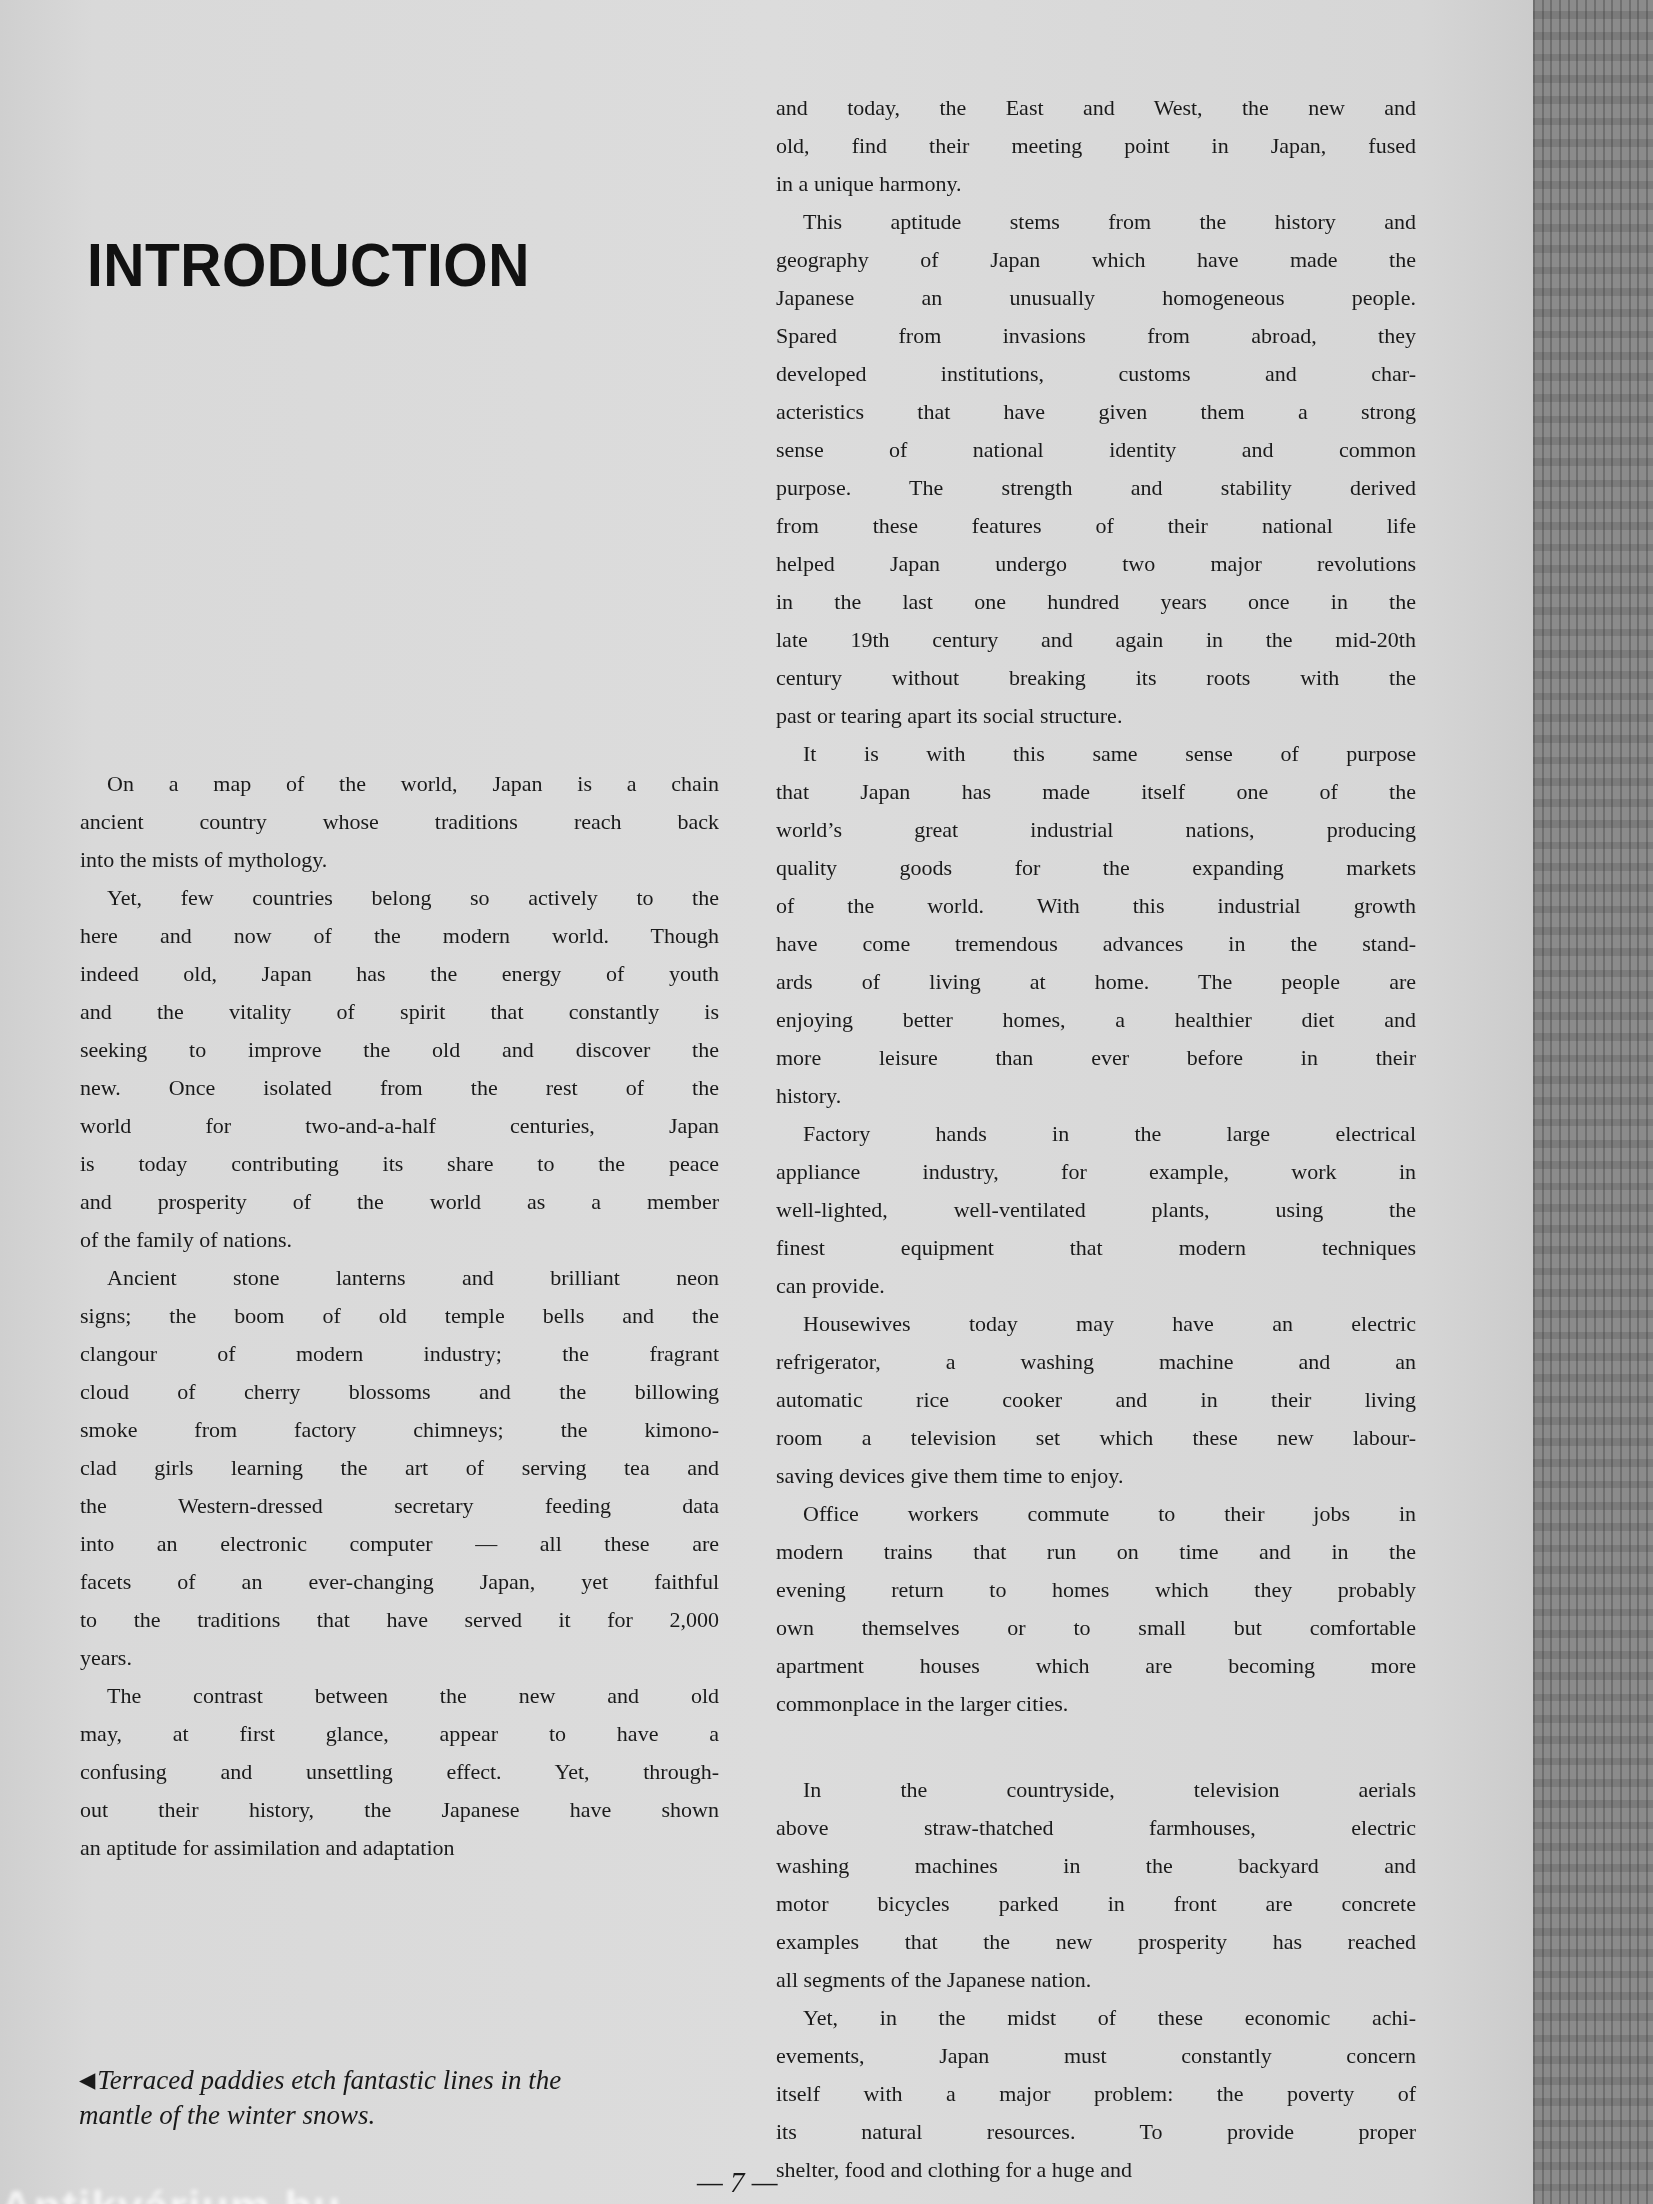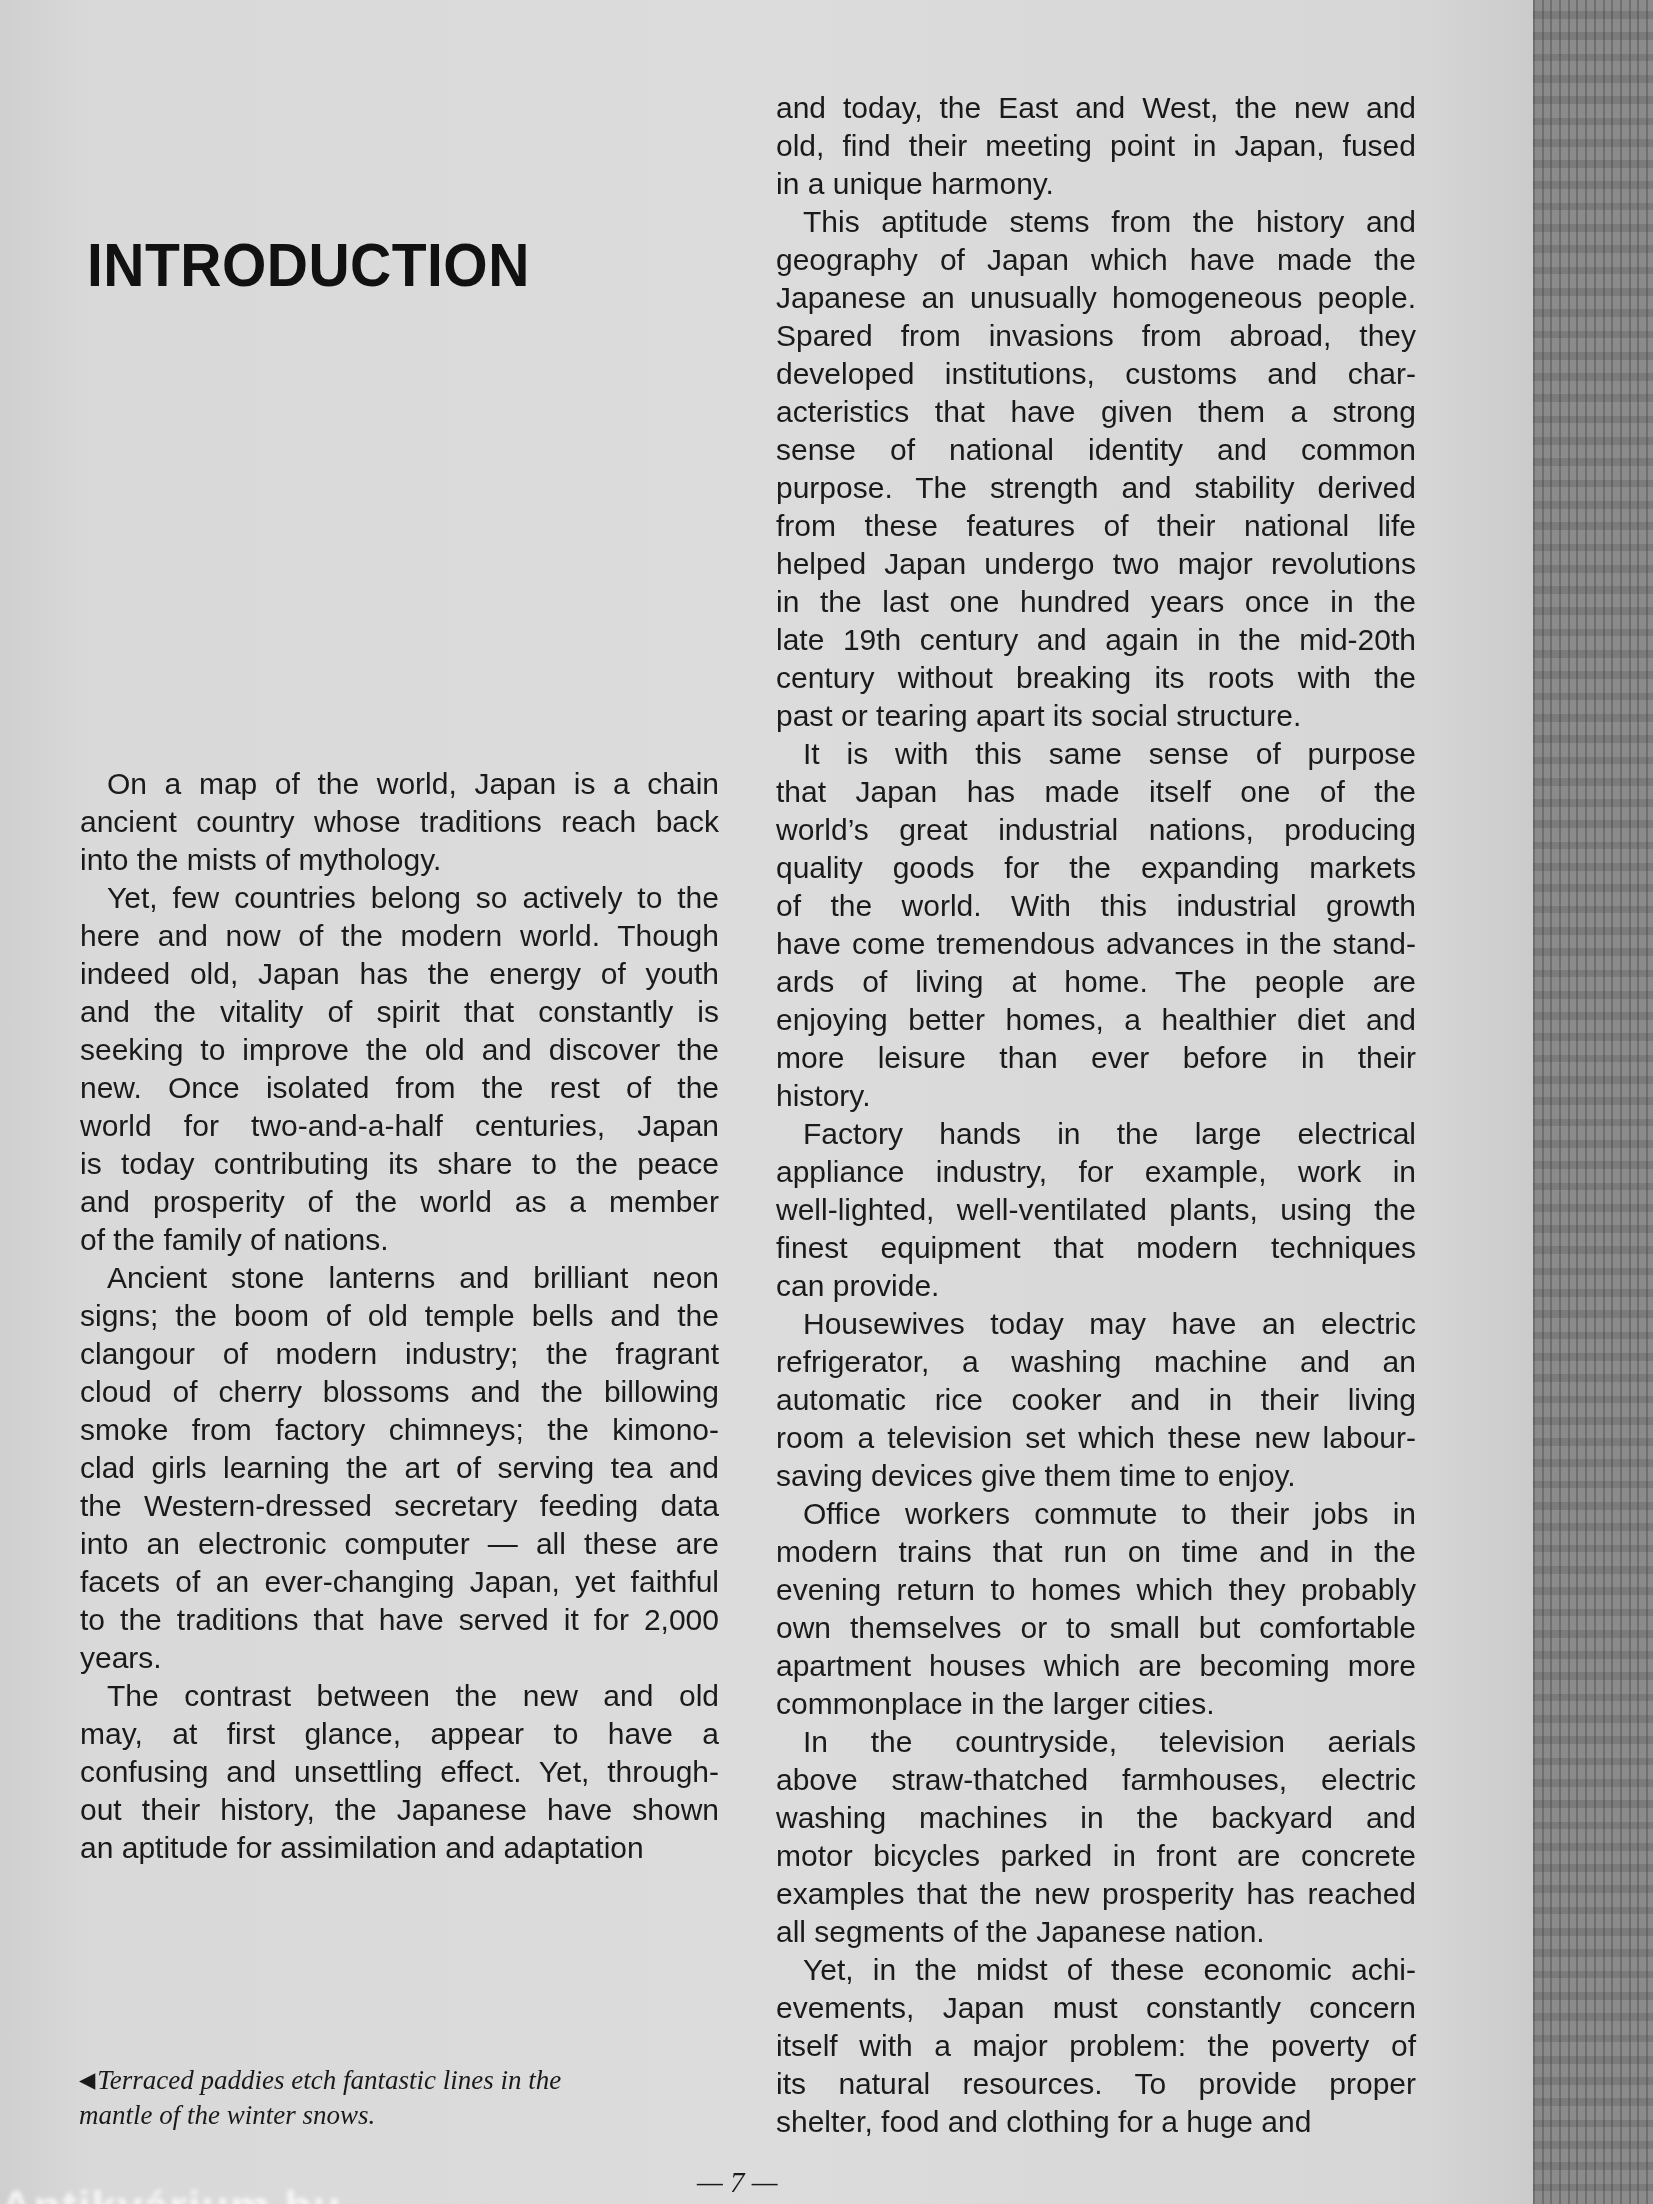--- a/index.html
+++ b/index.html
@@ -42,22 +42,22 @@
     font-family: "Liberation Sans", sans-serif;
     font-weight: bold;
     font-size: 62px;
     letter-spacing: 0.5px;
     color: #111;
     transform: scaleX(0.92);
     transform-origin: left top;
   }
   .column {
     position: absolute;
-    font-family: Liberation Sans, sans-serif;
-    font-size: 30px;
+    font-family: Liberation Serif, serif;
+    font-size: 22px;
     line-height: 38px;
     color: #1a1a1a;
     text-align: justify;
   }
   .col-left {
     left: 80px;
     top: 765px;
     width: 639px;
   }
   .col-right {
@@ -215,21 +215,21 @@
       </p>
       <p>
         <span class="line" style="padding-left: 27px;">Office workers commute to their jobs in</span>
         <span class="line">modern trains that run on time and in the</span>
         <span class="line">evening return to homes which they probably</span>
         <span class="line">own themselves or to small but comfortable</span>
         <span class="line">apartment houses which are becoming more</span>
         <span class="line last">commonplace in the larger cities.</span>
       </p>
       <p>
-        <span class="line" style="padding-left: 27px;">In the countryside, television aerials</span>
+        <span class="line" style="padding-left: 27px; margin-top: 48px;">In the countryside, television aerials</span>
         <span class="line">above straw-thatched farmhouses, electric</span>
         <span class="line">washing machines in the backyard and</span>
         <span class="line">motor bicycles parked in front are concrete</span>
         <span class="line">examples that the new prosperity has reached</span>
         <span class="line last">all segments of the Japanese nation.</span>
       </p>
       <p>
         <span class="line" style="padding-left: 27px;">Yet, in the midst of these economic achi-</span>
         <span class="line">evements, Japan must constantly concern</span>
         <span class="line">itself with a major problem: the poverty of</span>

